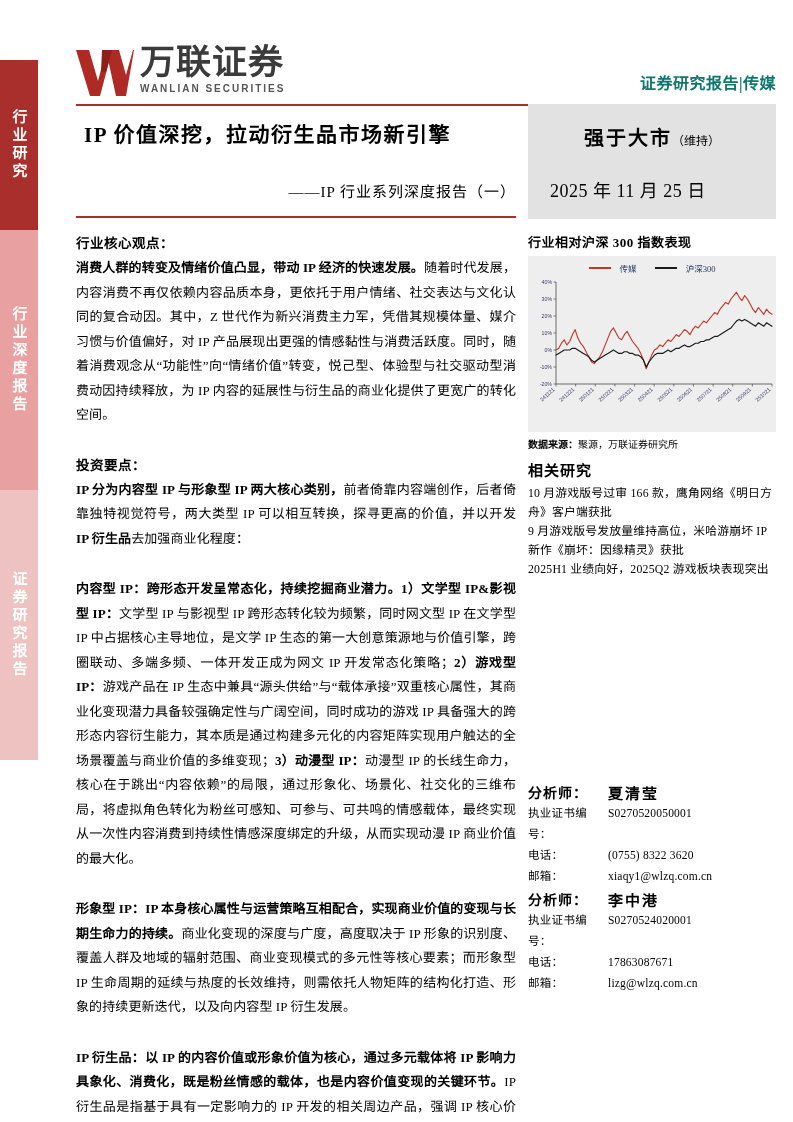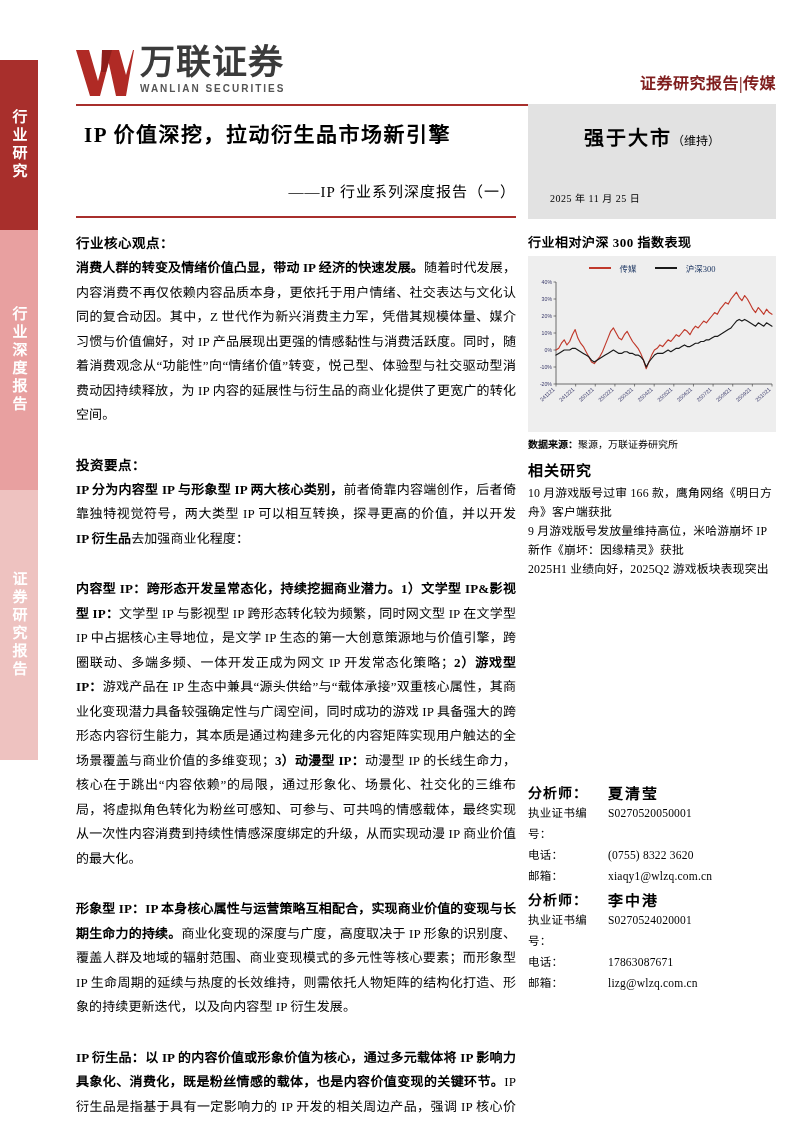--- a/index.html
+++ b/index.html
@@ -74,21 +74,21 @@
     color: #555555;
     font-family: "Liberation Sans", sans-serif;
     margin-top: 1px;
   }
   #header-right {
     position: absolute;
     right: 0; top: 36px;
     font-size: 16px;
     font-weight: bold;
     letter-spacing: 0.5px;
-    color: #7f1d1d;
+    color: #0f766e;
   }
   #header-rule {
     position: absolute;
     left: 76px; top: 104px;
     width: 700px;
     height: 2px;
     background: #a82f2c;
   }
 
   
@@ -136,22 +136,22 @@
     font-size: 20px;
     font-weight: bold;
     letter-spacing: 2px;
   }
   #rating-sub {
     font-size: 12px;
     letter-spacing: 0px;
   }
   #rating-date {
     position: absolute;
-    left: 22px; top: 86px;
-    font-size: 10px;
+    left: 22px; top: 72px;
+    font-size: 18px;
     letter-spacing: 0.5px;
   }
 
   
   #right-col {
     position: absolute;
     left: 528px; top: 232px;
     width: 248px;
   }
   .rc-heading {

